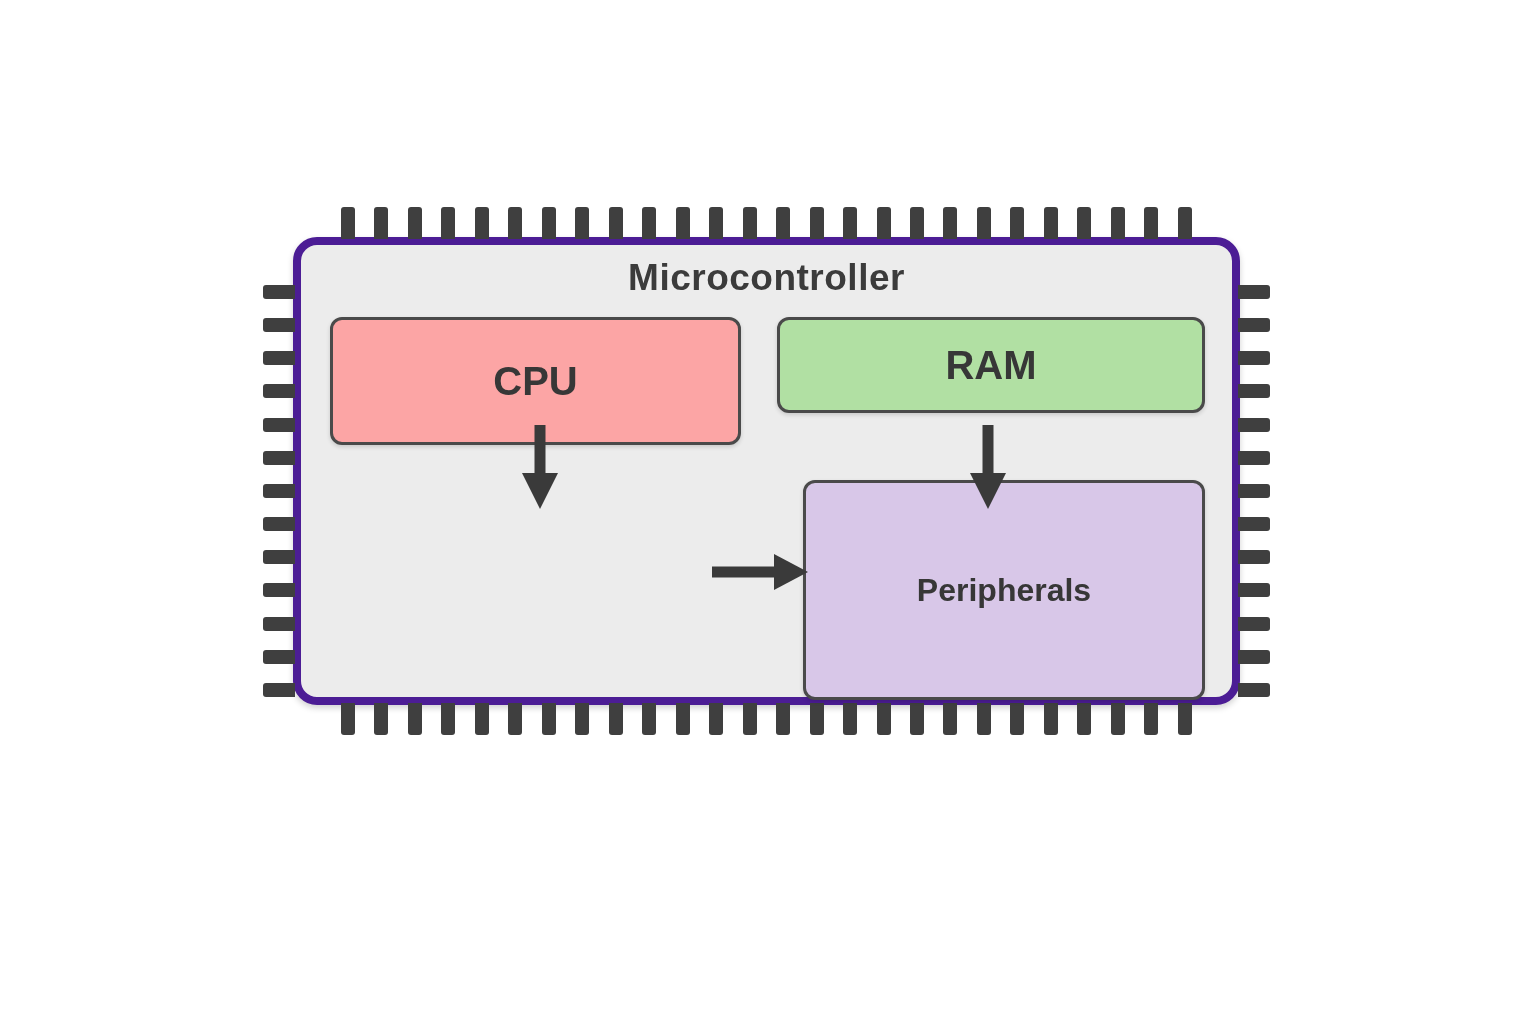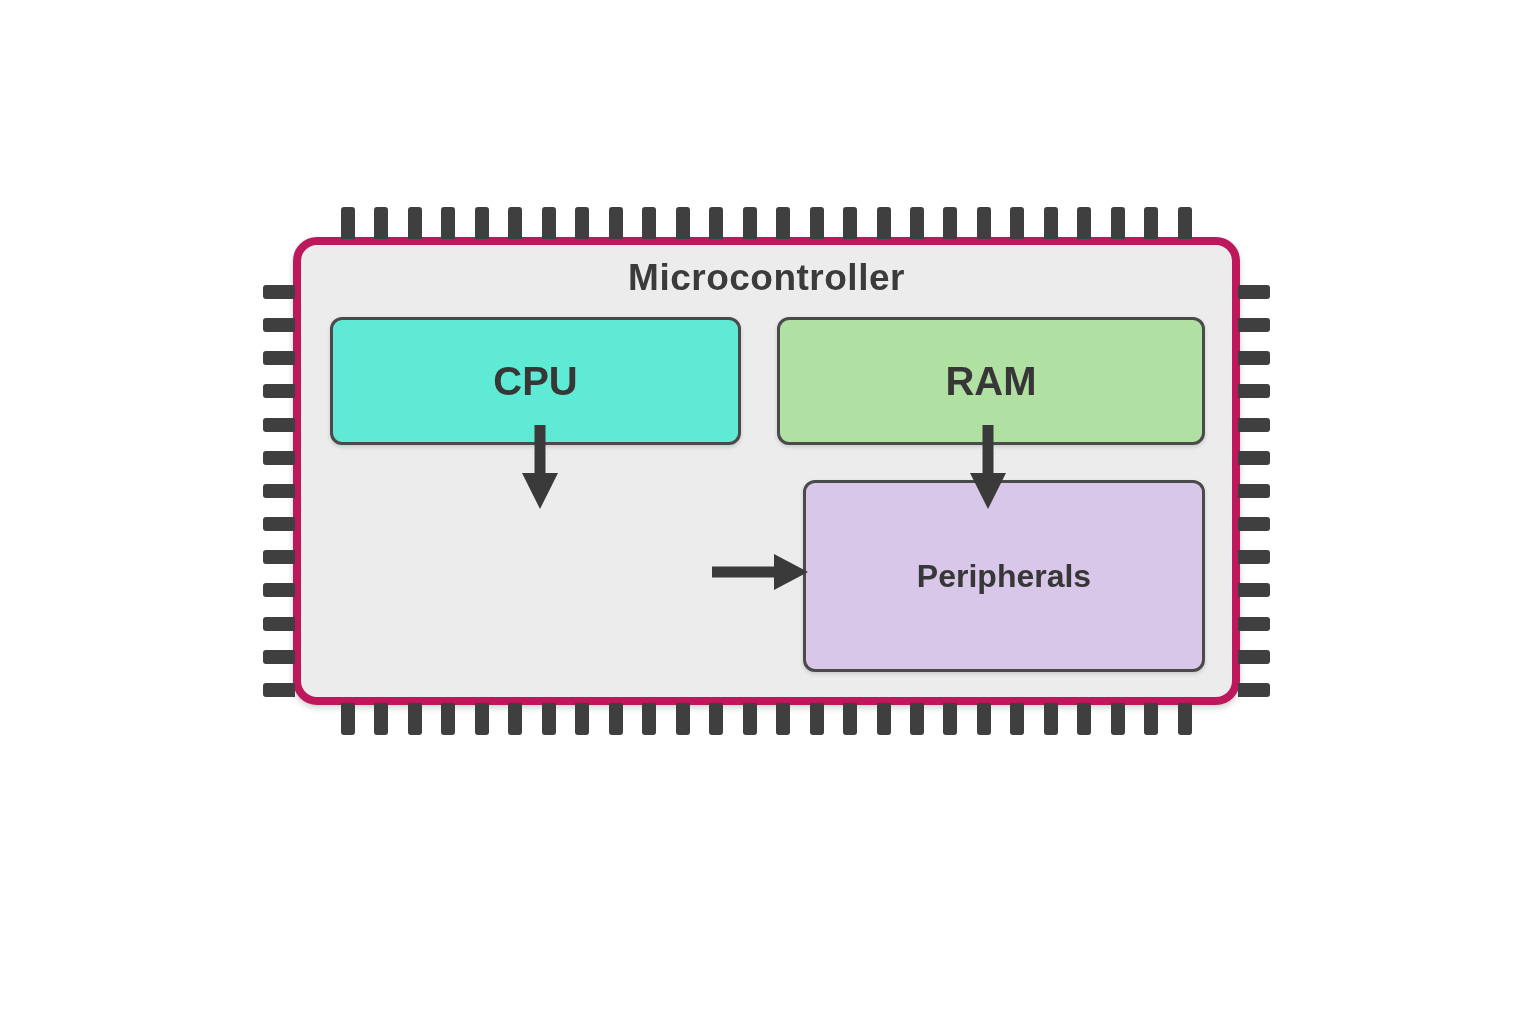--- a/index.html
+++ b/index.html
@@ -19,21 +19,21 @@
   }
   
   .chip {
     position: absolute;
     left: 293px;
     top: 237px;
     width: 947px;
     height: 468px;
     box-sizing: border-box;
     background: #ececec;
-    border: 8px solid #be185d;
+    border: 8px solid #4c1d95;
     border-radius: 24px;
     box-shadow: 0 3px 6px rgba(0,0,0,0.18);
   }
   .chip-title {
     position: absolute;
     top: 12px;
     left: 0;
     right: 0;
     text-align: center;
     font-size: 37px;
@@ -63,24 +63,24 @@
     border: 3px solid #4a4a4a;
     border-radius: 12px;
     display: flex;
     flex-direction: column;
     align-items: center;
     justify-content: center;
     text-align: center;
     color: #373737;
     box-shadow: 0 2px 4px rgba(0,0,0,0.15);
   }
-  .block-cpu { left: 29px; top: 72px; width: 411px; height: 128px; background: #5eead4; }
-  .block-ram { left: 476px; top: 72px; width: 428px; height: 128px; background: #b1e0a3; }
+  .block-cpu { left: 29px; top: 72px; width: 411px; height: 128px; background: #fca5a5; }
+  .block-ram { left: 476px; top: 72px; width: 428px; height: 96px; background: #b1e0a3; }
   .block-rom { left: 29px; top: 235px; width: 381px; height: 192px; background: #f6b15a; }
-  .block-peripherals { left: 502px; top: 235px; width: 402px; height: 192px; background: #d8c7e8; }
+  .block-peripherals { left: 502px; top: 235px; width: 402px; height: 220px; background: #d8c7e8; }
   .label-lg { font-size: 40px; font-weight: bold; }
   .label-md { font-size: 32px; font-weight: bold; line-height: 1.4; }
   .label-sub { font-size: 29px; font-weight: 600; line-height: 1.4; }
   
   .arrow { position: absolute; }
   .arrow-cpu-rom { left: 219px; top: 180px; }
   .arrow-ram-peripherals { left: 667px; top: 180px; }
   .arrow-rom-peripherals { left: 411px; top: 307px; }
 </style>
 </head>

